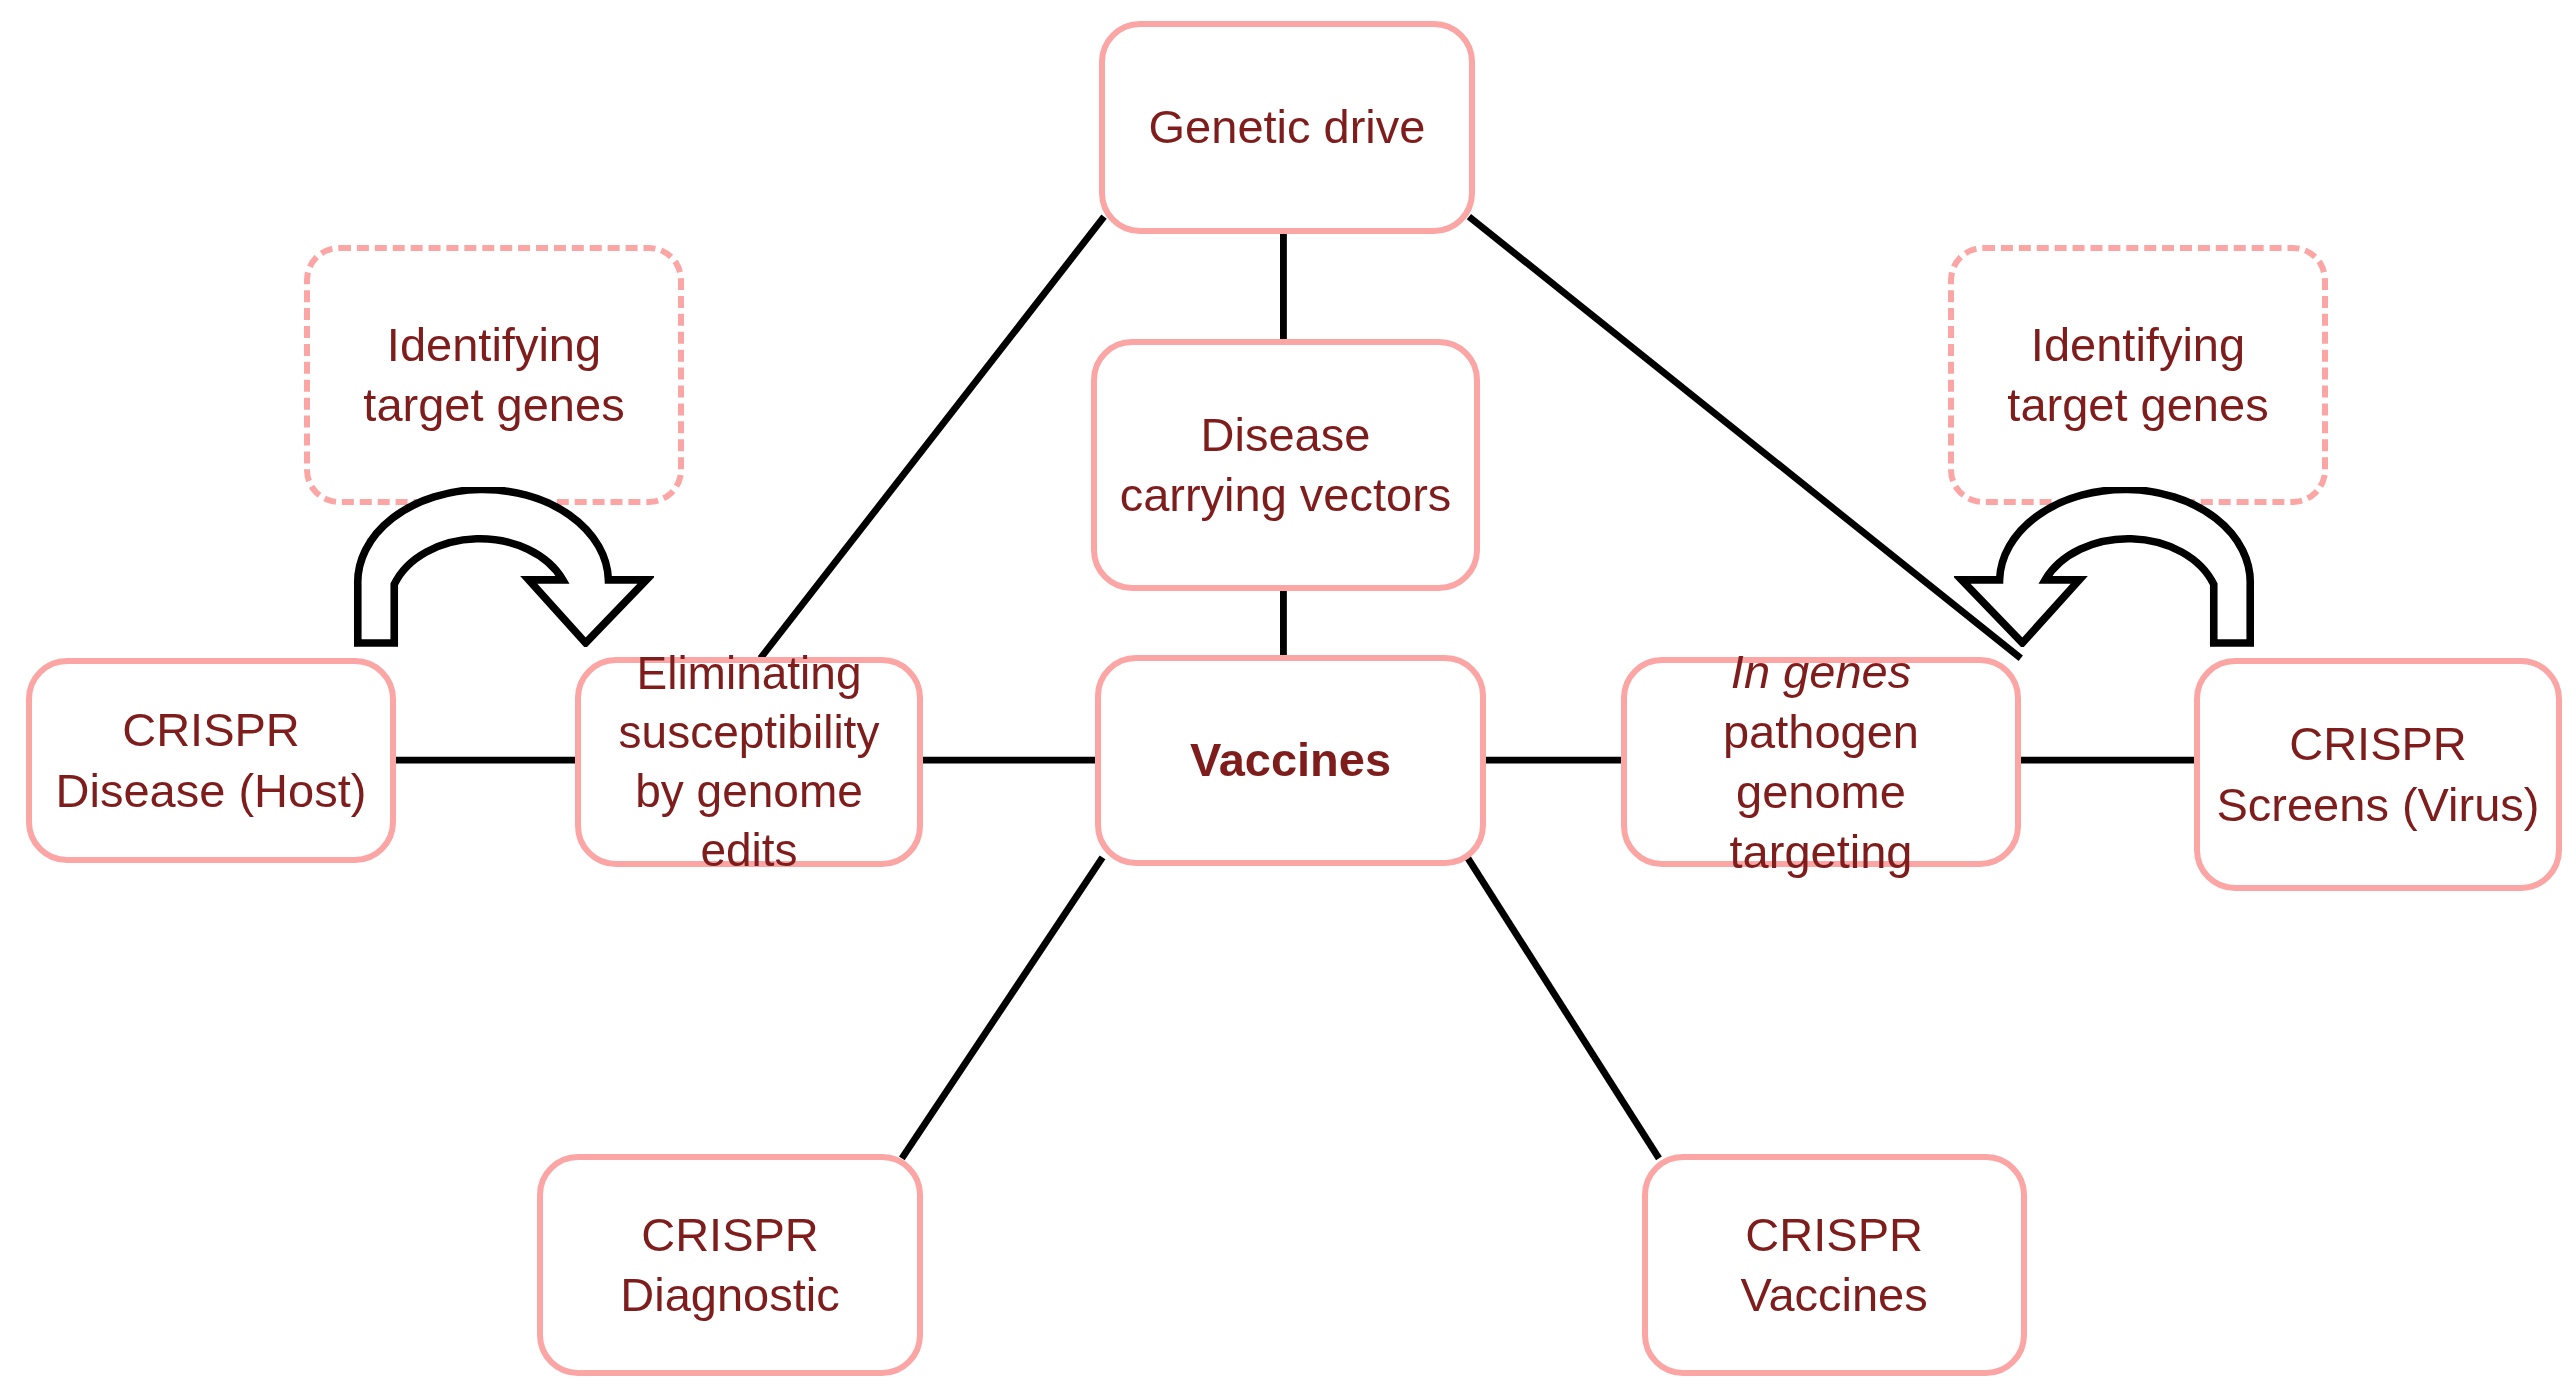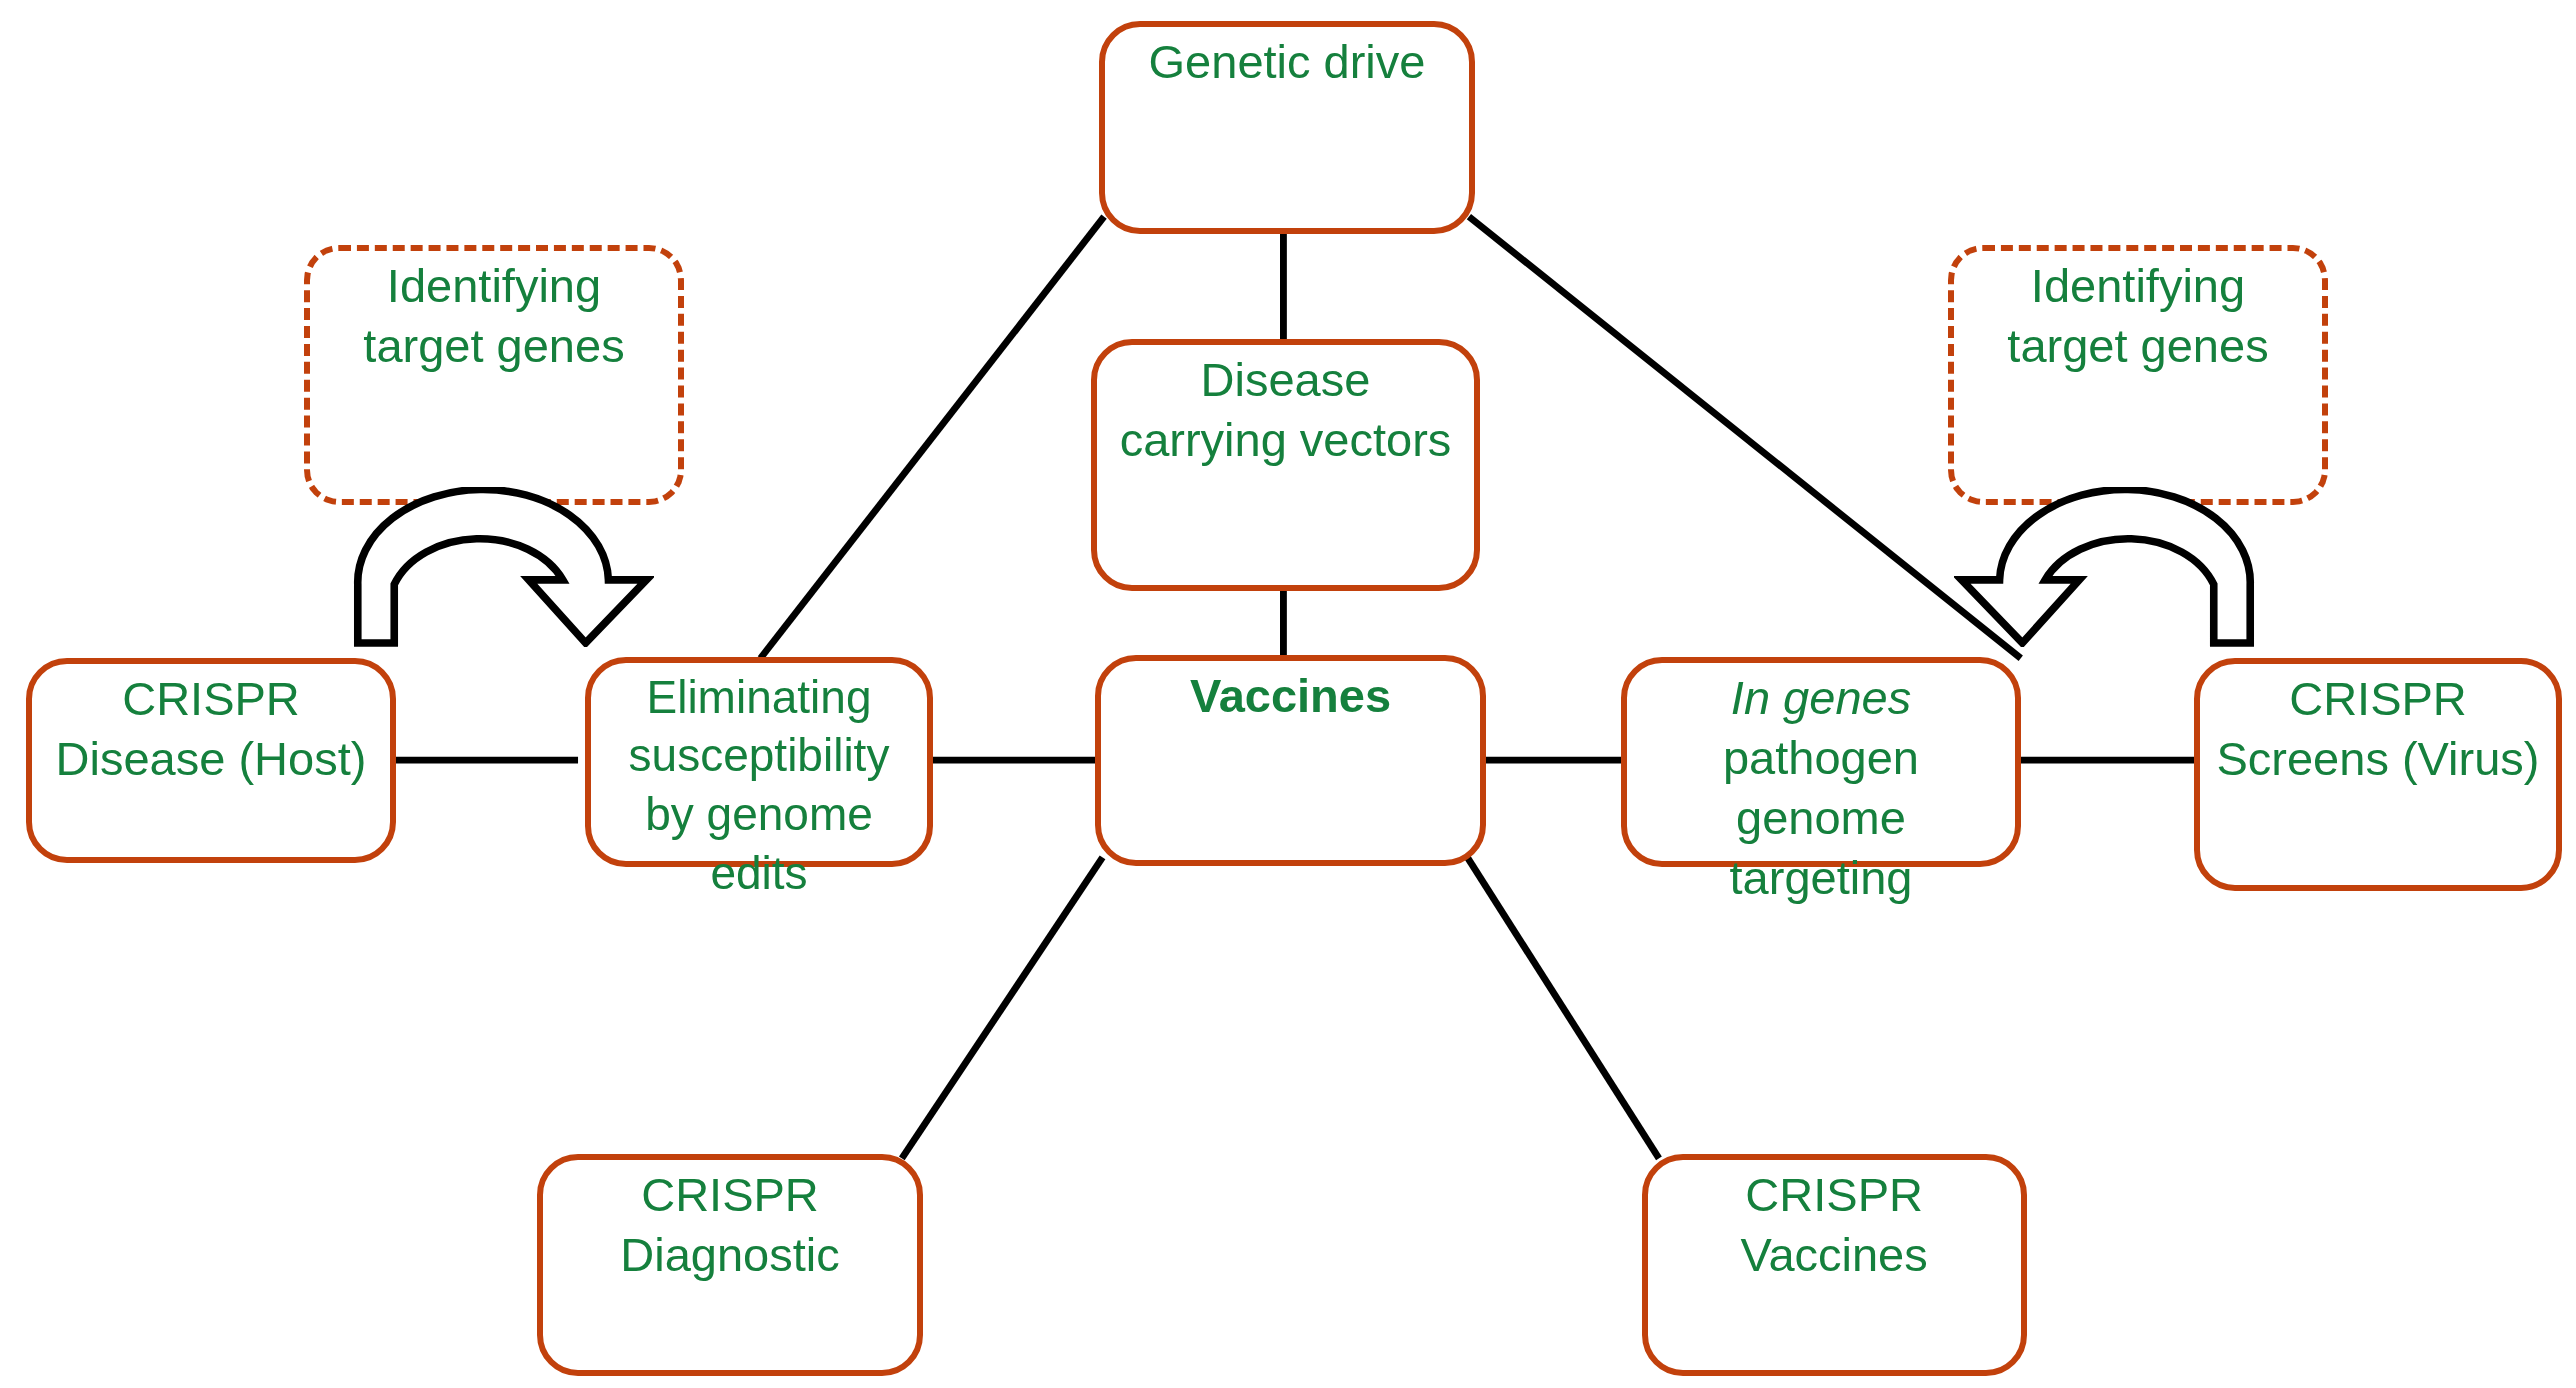--- a/index.html
+++ b/index.html
@@ -18,27 +18,28 @@
   #edge-layer {
     position: absolute;
     left: 0;
     top: 0;
     width: 2576px;
     height: 1388px;
   }
   .node {
     position: absolute;
     box-sizing: border-box;
-    border: 6px solid #c2410c;
+    border: 6px solid #fca5a5;
     border-radius: 41px;
     background: #ffffff;
     display: flex;
+    align-items: center;
     justify-content: center;
     text-align: center;
-    color: #15803d;
+    color: #7f1d1d;
     font-size: 47px;
     line-height: 1.28;
     padding: 4.6px 13.7px;
     z-index: 3;
   }
   .node.dashed {
     border-style: dashed;
     border-width: 6.8px;
     border-radius: 35px;
     z-index: 2;
@@ -127,21 +128,21 @@
   </div>
 
   <div class="node dashed" style="left:1948px; top:245px; width:380px; height:260px;">
     <span class="txt">Identifying target genes</span>
   </div>
 
   <div class="node" style="left:26px; top:658px; width:370px; height:205px;">
     <span class="txt">CRISPR Disease (Host)</span>
   </div>
 
-  <div class="node" style="left:575px; top:657px; width:348px; height:210px; font-size:46px;margin-left:10px;">
+  <div class="node" style="left:575px; top:657px; width:348px; height:210px; font-size:46px;">
     <span class="txt">Eliminating susceptibility by genome edits</span>
   </div>
 
   <div class="node bold" style="left:1095px; top:655px; width:391px; height:211px;">
     <span class="txt">Vaccines</span>
   </div>
 
   <div class="node" style="left:1621px; top:657px; width:400px; height:210px;">
     <span class="txt"><span class="ital">In genes</span><span> pathogen genome targeting</span></span>
   </div>

